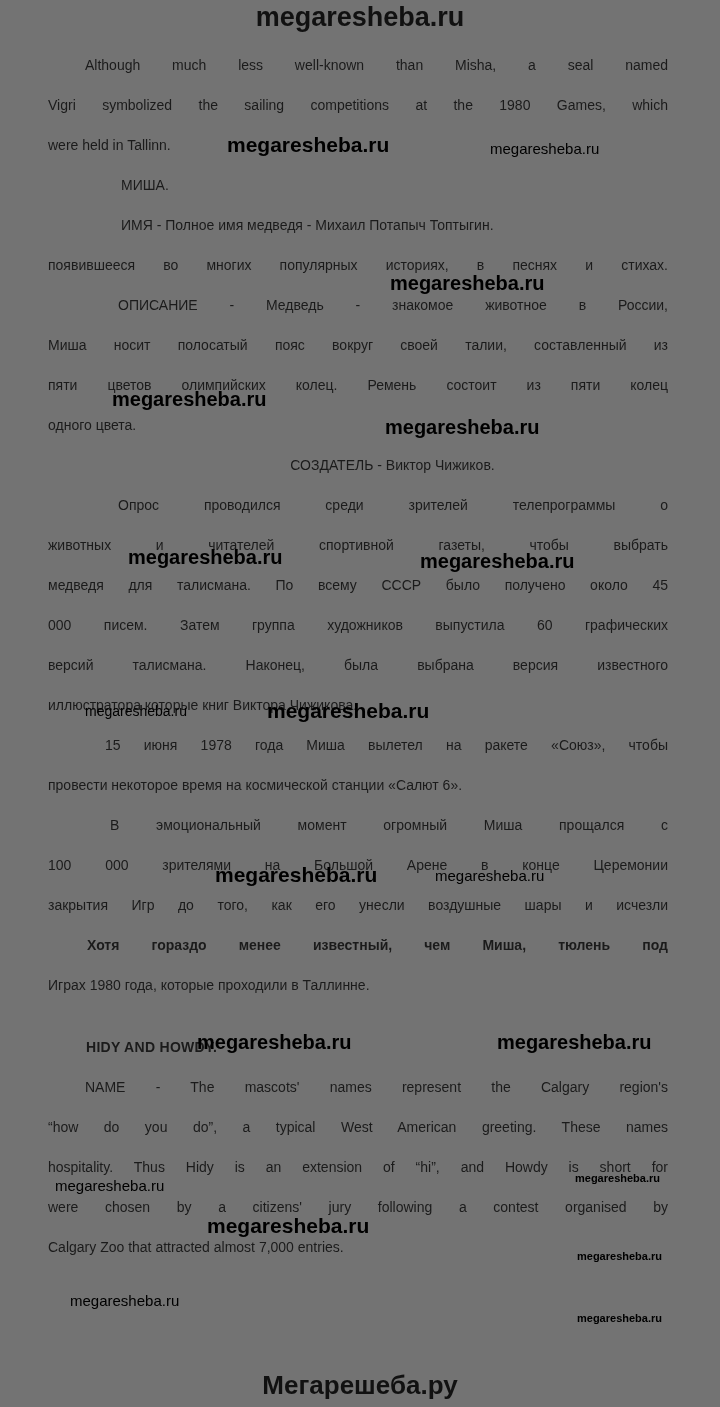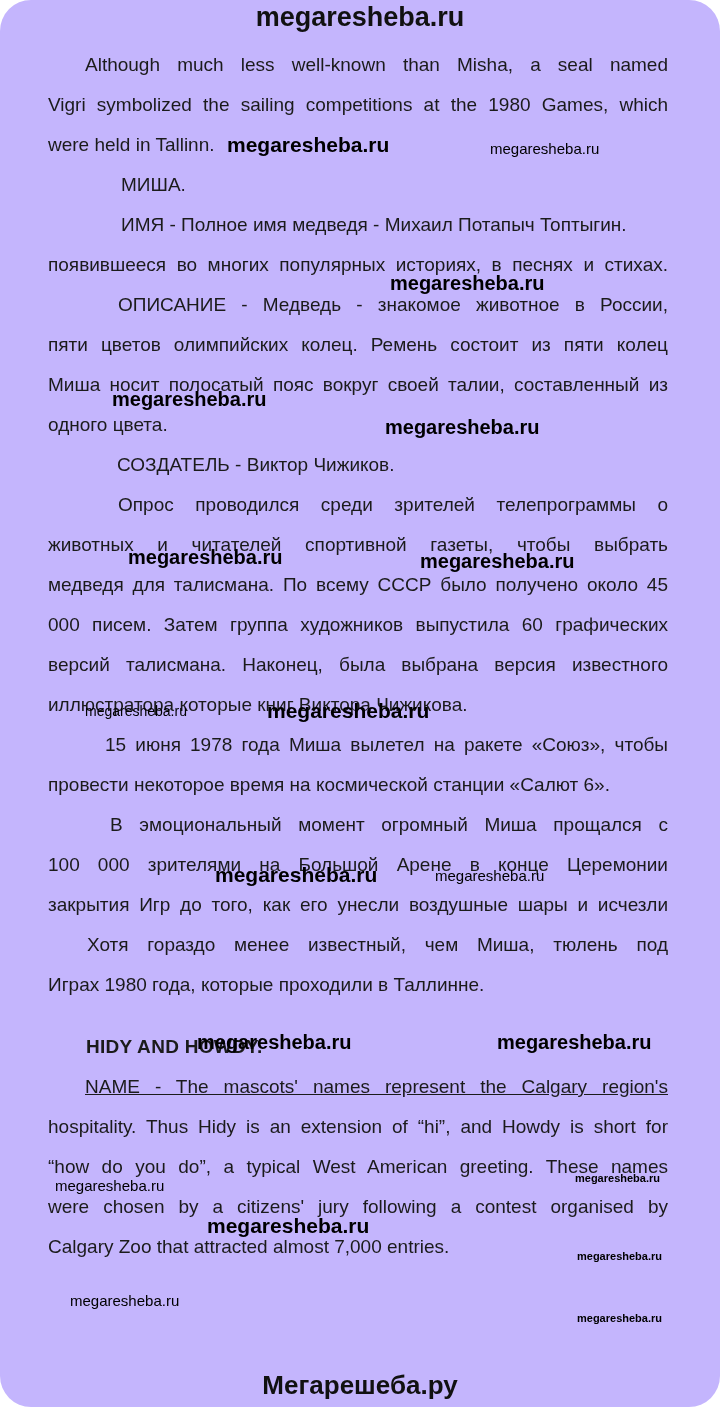--- a/index.html
+++ b/index.html
@@ -1,21 +1,21 @@
 <!DOCTYPE html>
 <html><head>
 <meta charset="utf-8">
 <style>
   html,body{margin:0;padding:0;background:#ffffff;}
   body{width:720px;height:1407px;font-family:"Liberation Sans",sans-serif;color:#1b1b1b;}
-  .page{position:relative;width:720px;height:1407px;background:#c4b5fd;overflow:hidden;border-radius:31px;}
+  .page{position:relative;width:720px;height:1407px;background:#737373;overflow:hidden;}
   .doc-title{position:absolute;top:2px;left:0;width:100%;text-align:center;
              font-size:27px;font-weight:700;color:#111;}
   .content{position:absolute;left:48px;top:45px;width:620px;}
-  .line{font-size:19px;line-height:40px;height:40px;text-align:left;color:#1b1b1b;}
+  .line{font-size:14px;line-height:40px;height:40px;text-align:left;color:#1b1b1b;}
   .line.j{text-align:justify;text-align-last:justify;-moz-text-align-last:justify;}
   .line.b{font-weight:700;letter-spacing:0.3px;}
   .spacer{width:100%;}
   .wm{position:absolute;color:#000;line-height:1;white-space:nowrap;font-weight:400;}
   .wm.wb{font-weight:700;}
   .footer-title{position:absolute;top:1370px;left:0;width:100%;text-align:center;
                 font-size:26px;font-weight:700;color:#111;}
 </style>
 </head>
 <body>
@@ -23,42 +23,42 @@
 <div class="page">
   <div class="doc-title">megaresheba.ru</div>
   <div class="content" id="doc-lines">
       <div class="line j" style="text-indent: 37px;">Although much less well-known than Misha, a seal named</div>
       <div class="line j">Vigri symbolized the sailing competitions at the 1980 Games, which</div>
       <div class="line">were held in Tallinn.</div>
       <div class="line" style="text-indent: 73px;">МИША.</div>
       <div class="line" style="text-indent: 73px;">ИМЯ - Полное имя медведя - Михаил Потапыч Топтыгин.</div>
       <div class="line j">появившееся во многих популярных историях, в песнях и стихах.</div>
       <div class="line j" style="text-indent: 70px;">ОПИСАНИЕ - Медведь - знакомое животное в России,</div>
+      <div class="line j">Миша носит полосатый пояс вокруг своей талии, составленный из</div>
       <div class="line j">пяти цветов олимпийских колец. Ремень состоит из пяти колец</div>
-      <div class="line j">Миша носит полосатый пояс вокруг своей талии, составленный из</div>
       <div class="line">одного цвета.</div>
-      <div class="line" style="text-indent: 69px;">СОЗДАТЕЛЬ - Виктор Чижиков.</div>
+      <div class="line" style="text-indent: 69px; text-align: center;">СОЗДАТЕЛЬ - Виктор Чижиков.</div>
       <div class="line j" style="text-indent: 70px;">Опрос проводился среди зрителей телепрограммы о</div>
       <div class="line j">животных и читателей спортивной газеты, чтобы выбрать</div>
       <div class="line j">медведя для талисмана. По всему СССР было получено около 45</div>
       <div class="line j">000 писем. Затем группа художников выпустила 60 графических</div>
       <div class="line j">версий талисмана. Наконец, была выбрана версия известного</div>
       <div class="line">иллюстратора которые книг Виктора Чижикова.</div>
       <div class="line j" style="text-indent: 57px;">15 июня 1978 года Миша вылетел на ракете «Союз», чтобы</div>
       <div class="line">провести некоторое время на космической станции «Салют 6».</div>
       <div class="line j" style="text-indent: 62px;">В эмоциональный момент огромный Миша прощался с</div>
       <div class="line j">100 000 зрителями на Большой Арене в конце Церемонии</div>
       <div class="line j">закрытия Игр до того, как его унесли воздушные шары и исчезли</div>
-      <div class="line j" style="text-indent: 39px;">Хотя гораздо менее известный, чем Миша, тюлень под</div>
+      <div class="line j" style="text-indent: 39px; font-weight: bold;">Хотя гораздо менее известный, чем Миша, тюлень под</div>
       <div class="line">Играх 1980 года, которые проходили в Таллинне.</div>
       <div class="spacer" style="height: 22px;"></div>
       <div class="line b" style="text-indent: 38px;">HIDY AND HOWDY.</div>
-      <div class="line j" style="text-indent: 37px; text-decoration: underline;">NAME - The mascots' names represent the Calgary region's</div>
+      <div class="line j" style="text-indent: 37px;">NAME - The mascots' names represent the Calgary region's</div>
+      <div class="line j">“how do you do”, a typical West American greeting. These names</div>
       <div class="line j">hospitality. Thus Hidy is an extension of “hi”, and Howdy is short for</div>
-      <div class="line j">“how do you do”, a typical West American greeting. These names</div>
       <div class="line j">were chosen by a citizens' jury following a contest organised by</div>
       <div class="line">Calgary Zoo that attracted almost 7,000 entries.</div>
     </div>
   <div id="marks">
       <span class="wm wb" style="left: 227px; top: 134px; font-size: 21px;">megaresheba.ru</span>
       <span class="wm" style="left: 490px; top: 141px; font-size: 15px;">megaresheba.ru</span>
       <span class="wm wb" style="left: 390px; top: 273px; font-size: 20px;">megaresheba.ru</span>
       <span class="wm wb" style="left: 112px; top: 389px; font-size: 20px;">megaresheba.ru</span>
       <span class="wm wb" style="left: 385px; top: 417px; font-size: 20px;">megaresheba.ru</span>
       <span class="wm wb" style="left: 128px; top: 547px; font-size: 20px;">megaresheba.ru</span>

